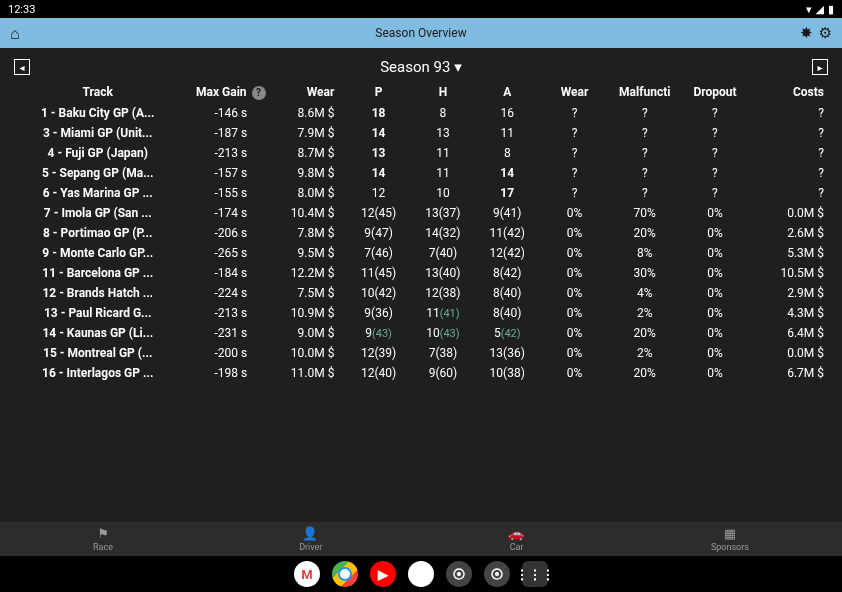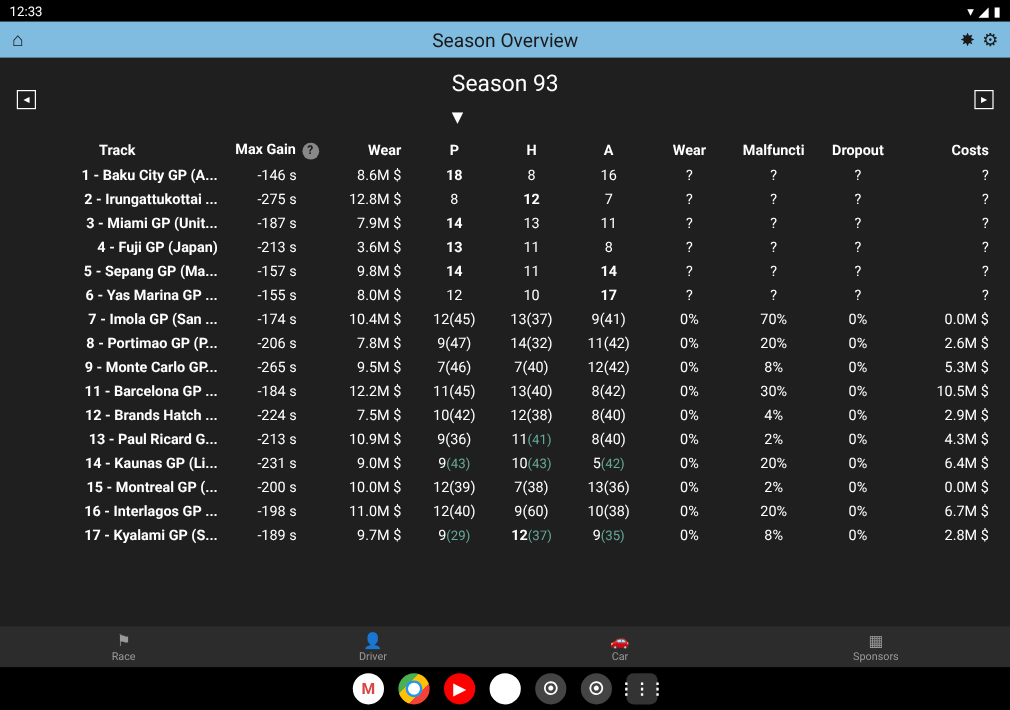--- a/index.html
+++ b/index.html
@@ -30,50 +30,50 @@
     display: flex;
     align-items: center;
     padding: 0 10px;
     position: relative;
   }
   .header-title {
     position: absolute;
     left: 50%;
     transform: translateX(-50%);
     color: #1a1a1a;
-    font-size: 16px;
+    font-size: 12px;
   }
   .home-icon { color: #1a1a1a; font-size: 16px; }
   .header-right { position: absolute; right: 10px; display: flex; gap: 6px; }
   .gear-icon { color: #1a1a1a; font-size: 15px; }
   .season-nav {
     display: flex;
     justify-content: space-between;
     align-items: center;
     padding: 10px 14px 6px;
   }
   .nav-arrow {
     width: 16px; height: 16px;
     border: 1px solid #fff;
     display: flex; align-items: center; justify-content: center;
     font-size: 10px;
   }
-  .season-label { font-size: 19px; display: flex; gap: 4px; flex-direction: column; }
+  .season-label { font-size: 15px; display: flex; align-items: center; gap: 4px; }
   .table-wrap {
     padding: 0 10px;
     font-size: 12px;
   }
   table { border-collapse: collapse; width: 100%; }
   th, td {
     padding: 3px 4px;
     text-align: center;
     white-space: nowrap;
   }
   th { font-weight: bold; font-size: 12px; }
-  .track-col { text-align: right; font-weight: bold; width: 150px; max-width: 150px; overflow: hidden; text-overflow: ellipsis; }
+  .track-col { font-weight: bold; width: 150px; max-width: 150px; overflow: hidden; text-overflow: ellipsis; }
   th.track-col { text-align: center; }
   .maxgain-col { width: 70px; }
   .wear-col { width: 60px; text-align: right; padding-right: 12px; }
   .pha-col { width: 55px; }
   .stat-col { width: 60px; }
   .costs-col { width: 70px; text-align: right; padding-right: 8px; }
   .help-circle {
     display: inline-flex;
     width: 14px; height: 14px;
     background: #888;
@@ -183,47 +183,35 @@
           <td class="wear-col">8.6M $</td>
           <td class="pha-col"><b>18</b></td>
           <td class="pha-col">8</td>
           <td class="pha-col">16</td>
           <td class="stat-col">?</td>
           <td class="stat-col">?</td>
           <td class="stat-col">?</td>
           <td class="costs-col">?</td>
         </tr>
         <tr>
-          <td class="track-col">2 - Irungattukottai ...</td>
-          <td class="maxgain-col">-275 s</td>
-          <td class="wear-col">12.8M $</td>
-          <td class="pha-col">8</td>
-          <td class="pha-col"><b>12</b></td>
-          <td class="pha-col">7</td>
-          <td class="stat-col">?</td>
-          <td class="stat-col">?</td>
-          <td class="stat-col">?</td>
-          <td class="costs-col">?</td>
-        </tr>
-        <tr>
           <td class="track-col">3 - Miami GP (Unit...</td>
           <td class="maxgain-col">-187 s</td>
           <td class="wear-col">7.9M $</td>
           <td class="pha-col"><b>14</b></td>
           <td class="pha-col">13</td>
           <td class="pha-col">11</td>
           <td class="stat-col">?</td>
           <td class="stat-col">?</td>
           <td class="stat-col">?</td>
           <td class="costs-col">?</td>
         </tr>
         <tr>
           <td class="track-col">4 - Fuji GP (Japan)</td>
           <td class="maxgain-col">-213 s</td>
-          <td class="wear-col">3.6M $</td>
+          <td class="wear-col">8.7M $</td>
           <td class="pha-col"><b>13</b></td>
           <td class="pha-col">11</td>
           <td class="pha-col">8</td>
           <td class="stat-col">?</td>
           <td class="stat-col">?</td>
           <td class="stat-col">?</td>
           <td class="costs-col">?</td>
         </tr>
         <tr>
           <td class="track-col">5 - Sepang GP (Ma...</td>
@@ -349,32 +337,20 @@
           <td class="track-col">16 - Interlagos GP ...</td>
           <td class="maxgain-col">-198 s</td>
           <td class="wear-col">11.0M $</td>
           <td class="pha-col">12(40)</td>
           <td class="pha-col">9(60)</td>
           <td class="pha-col">10(38)</td>
           <td class="stat-col">0%</td>
           <td class="stat-col">20%</td>
           <td class="stat-col">0%</td>
           <td class="costs-col">6.7M $</td>
-        </tr>
-        <tr>
-          <td class="track-col">17 - Kyalami GP (S...</td>
-          <td class="maxgain-col">-189 s</td>
-          <td class="wear-col">9.7M $</td>
-          <td class="pha-col">9<span class="sub">(29)</span></td>
-          <td class="pha-col"><b>12</b><span class="sub">(37)</span></td>
-          <td class="pha-col">9<span class="sub">(35)</span></td>
-          <td class="stat-col">0%</td>
-          <td class="stat-col">8%</td>
-          <td class="stat-col">0%</td>
-          <td class="costs-col">2.8M $</td>
         </tr>
       </tbody>
   </table>
 </div>
 
 <div class="bottom-nav">
   <div class="nav-item">
     <span class="nav-item-icon">⚑</span>
     <span>Race</span>
   </div>

